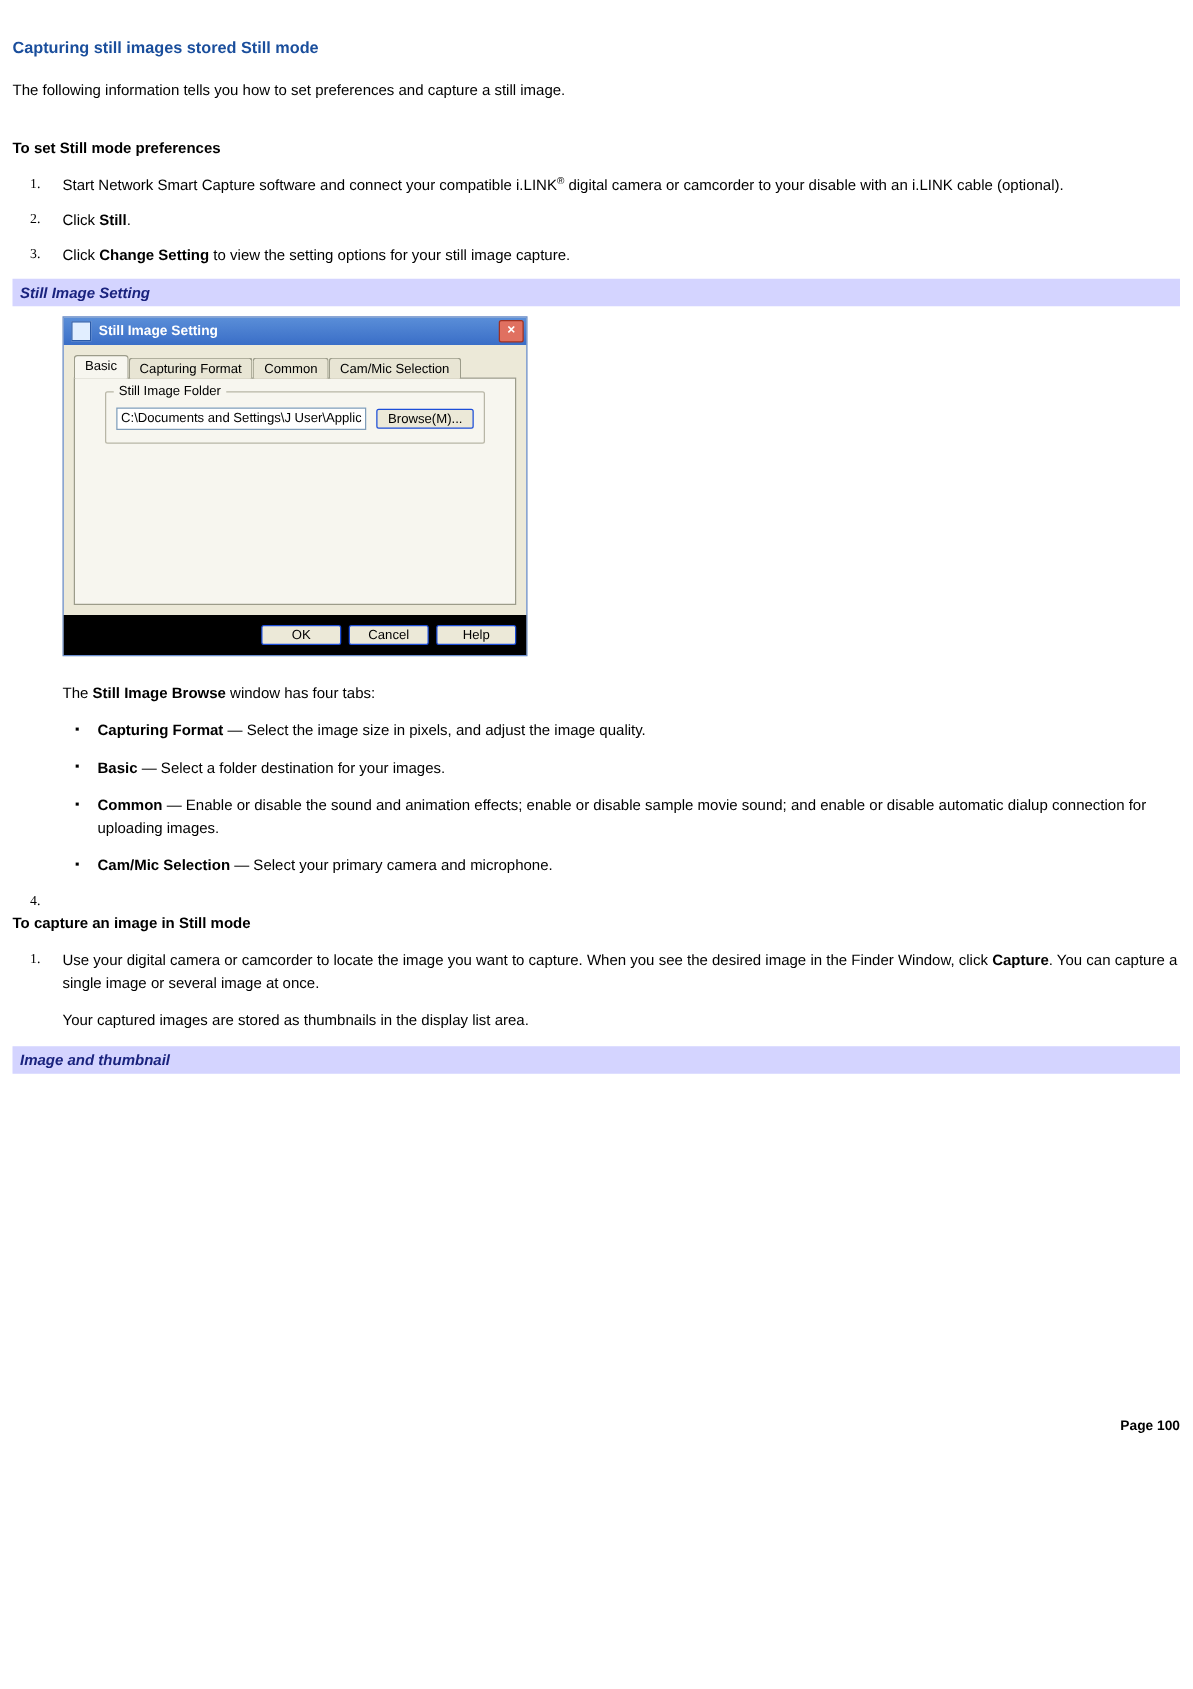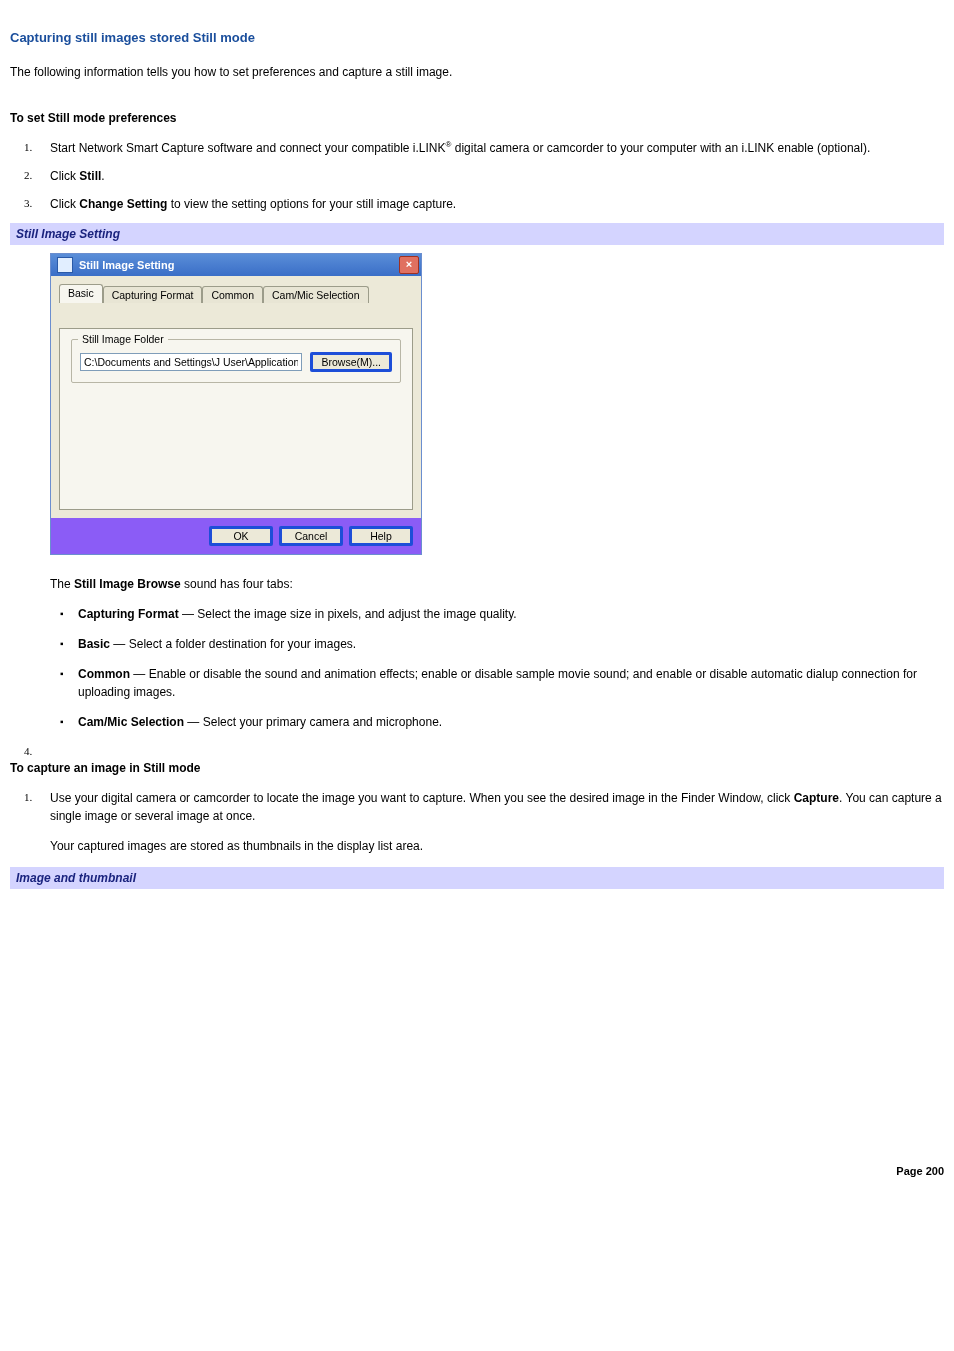--- a/index.html
+++ b/index.html
@@ -131,23 +131,22 @@
     background: #f7f6ef;
     z-index: 2;
   }
   .tab:not(.active) {
     background: #e8e5d4;
     margin-top: 2px;
   }
   .tab-panel {
     border: 1px solid #9c9c8a;
     background: #f7f6ef;
-    padding: 10px 11px;
+    padding: 10px 24px;
     min-height: 160px;
-    margin-top: 26px;
   }
   .fieldset {
     border: 1px solid #b8b6a6;
     border-radius: 2px;
     padding: 12px 8px 10px 8px;
     position: relative;
   }
   .fieldset .legend {
     position: absolute;
     top: -7px; left: 6px;
@@ -158,33 +157,33 @@
   .path-row { display: flex; gap: 8px; align-items: center; }
   .path-input {
     flex: 1;
     border: 1px solid #7f9db9;
     background: #fff;
     font-size: 10.5px;
     padding: 2px 3px;
     font-family: Tahoma, sans-serif;
   }
   .btn {
-    border: 3px solid #1d4ed8;
+    border: 1px solid #1d4ed8;
     background: #ece9d8;
     font-size: 10.5px;
     padding: 1px 8px;
     border-radius: 2px;
     font-family: Tahoma, sans-serif;
   }
   .dlg-footer {
     display: flex;
     justify-content: flex-end;
     gap: 6px;
     padding: 8px;
-    background:#8b5cf6;
+    background:#000000;
   }
   .dlg-footer .btn { width: 64px; text-align: center; }
   .img-placeholder {
     height: 250px;
     margin: 6px 0 0 40px;
   }
   .sup{vertical-align:super;font-size:8px;}
 </style>
 </head>
 <body>
@@ -192,21 +191,21 @@
 <div class="page-title">Capturing still images stored Still mode</div>
 
 <p>The following information tells you how to set preferences and capture a still image.</p>
 
 <p class="subhead">To set Still mode preferences</p>
 
 <ol class="numbered">
   <li>
     <span class="num">1.</span>
     <span>
-      <span>Start Network Smart Capture software and connect your compatible i.LINK</span><span class="sup">®</span><span> digital camera or camcorder to your computer with an i.LINK enable (optional).</span>
+      <span>Start Network Smart Capture software and connect your compatible i.LINK</span><span class="sup">®</span><span> digital camera or camcorder to your disable with an i.LINK cable (optional).</span>
     </span>
   </li>
   <li>
     <span class="num">2.</span>
     <span>
       <span>Click </span><b>Still</b><span>.</span>
     </span>
   </li>
   <li>
     <span class="num">3.</span>
@@ -247,21 +246,21 @@
     <div class="dlg-footer">
       <button class="btn">OK</button>
       <button class="btn">Cancel</button>
       <button class="btn">Help</button>
     </div>
   </div>
 </div>
 
 <div class="nested-block">
   <p>
-    <span>The </span><b>Still Image Browse</b><span> sound has four tabs:</span>
+    <span>The </span><b>Still Image Browse</b><span> window has four tabs:</span>
   </p>
   <ul class="bullets">
     <li><b>Capturing Format</b><span> — Select the image size in pixels, and adjust the image quality.</span></li>
     <li><b>Basic</b><span> — Select a folder destination for your images.</span></li>
     <li><b>Common</b><span> — Enable or disable the sound and animation effects; enable or disable sample movie sound; and enable or disable automatic dialup connection for uploading images.</span></li>
     <li><b>Cam/Mic Selection</b><span> — Select your primary camera and microphone.</span></li>
   </ul>
 </div>
 
 <ol class="numbered">
@@ -279,13 +278,13 @@
       <span>Use your digital camera or camcorder to locate the image you want to capture. When you see the desired image in the Finder Window, click </span><b>Capture</b><span>. You can capture a single image or several image at once.</span>
     </span>
     <p>Your captured images are stored as thumbnails in the display list area.</p>
   </li>
 </ol>
 
 <div class="caption-bar">Image and thumbnail</div>
 
 <div class="img-placeholder"></div>
 
-<div class="page-number">Page 200</div>
+<div class="page-number">Page 100</div>
 
 </body></html>

